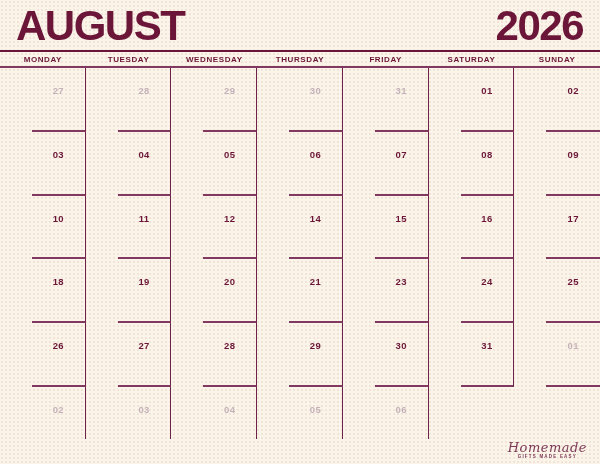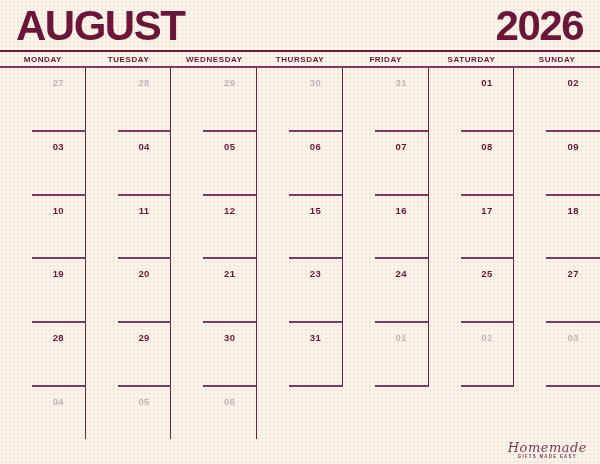--- a/index.html
+++ b/index.html
@@ -55,21 +55,21 @@
     grid-template-columns: repeat(7, 1fr);
     grid-template-rows: repeat(5, 63.8px) auto;
     border-top: 2.5px solid #82395f;
     height: 372.5px;
     box-sizing: border-box;
   }
   .cell {
     border-right: 1.5px solid #6e2149;
     border-bottom: 2.5px solid #82395f;
     box-sizing: border-box;
-    padding-top: 4px;
+    padding-top: 12px;
     text-align: center;
     margin-left: 32px;
   }
   .cell:nth-child(7n) { border-right: none; }
   .cell:nth-child(n+36) { border-bottom: none; }
   .num {
     font-size: 9.5px;
     font-weight: bold;
     letter-spacing: 0.4px;
     color: #6b1638;
@@ -133,32 +133,34 @@
   <div class="cell" data-muted="false"><span class="num">04</span></div>
   <div class="cell" data-muted="false"><span class="num">05</span></div>
   <div class="cell" data-muted="false"><span class="num">06</span></div>
   <div class="cell" data-muted="false"><span class="num">07</span></div>
   <div class="cell" data-muted="false"><span class="num">08</span></div>
   <div class="cell" data-muted="false"><span class="num">09</span></div>
 
   <div class="cell" data-muted="false"><span class="num">10</span></div>
   <div class="cell" data-muted="false"><span class="num">11</span></div>
   <div class="cell" data-muted="false"><span class="num">12</span></div>
+  <div class="cell" data-muted="false"><span class="num">14</span></div>
   <div class="cell" data-muted="false"><span class="num">15</span></div>
   <div class="cell" data-muted="false"><span class="num">16</span></div>
 
   <div class="cell" data-muted="false"><span class="num">17</span></div>
   <div class="cell" data-muted="false"><span class="num">18</span></div>
   <div class="cell" data-muted="false"><span class="num">19</span></div>
   <div class="cell" data-muted="false"><span class="num">20</span></div>
   <div class="cell" data-muted="false"><span class="num">21</span></div>
   <div class="cell" data-muted="false"><span class="num">23</span></div>
 
   <div class="cell" data-muted="false"><span class="num">24</span></div>
   <div class="cell" data-muted="false"><span class="num">25</span></div>
+  <div class="cell" data-muted="false"><span class="num">26</span></div>
   <div class="cell" data-muted="false"><span class="num">27</span></div>
   <div class="cell" data-muted="false"><span class="num">28</span></div>
   <div class="cell" data-muted="false"><span class="num">29</span></div>
   <div class="cell" data-muted="false"><span class="num">30</span></div>
 
   <div class="cell" data-muted="false"><span class="num">31</span></div>
   <div class="cell" data-muted="true"><span class="num">01</span></div>
   <div class="cell" data-muted="true"><span class="num">02</span></div>
   <div class="cell" data-muted="true"><span class="num">03</span></div>
   <div class="cell" data-muted="true"><span class="num">04</span></div>

